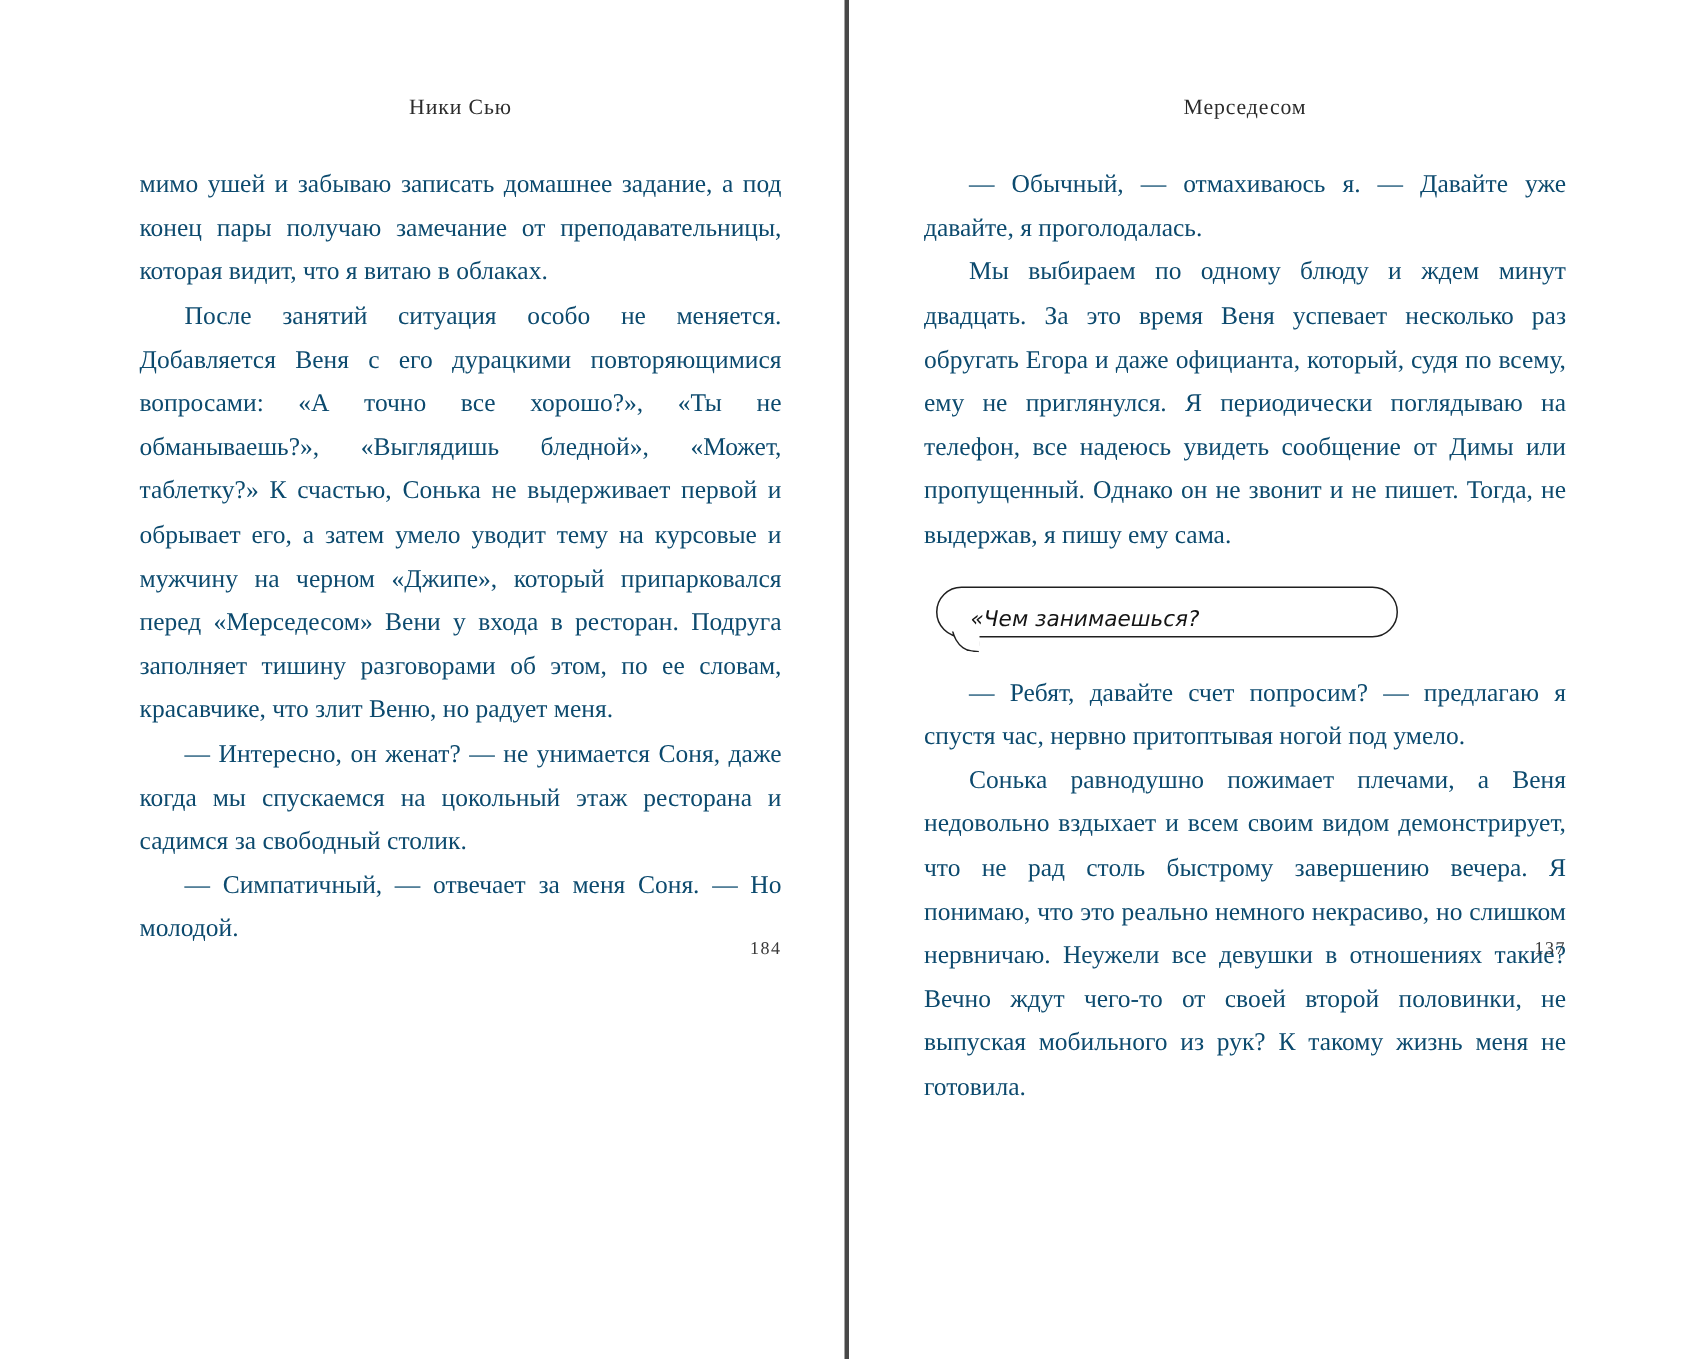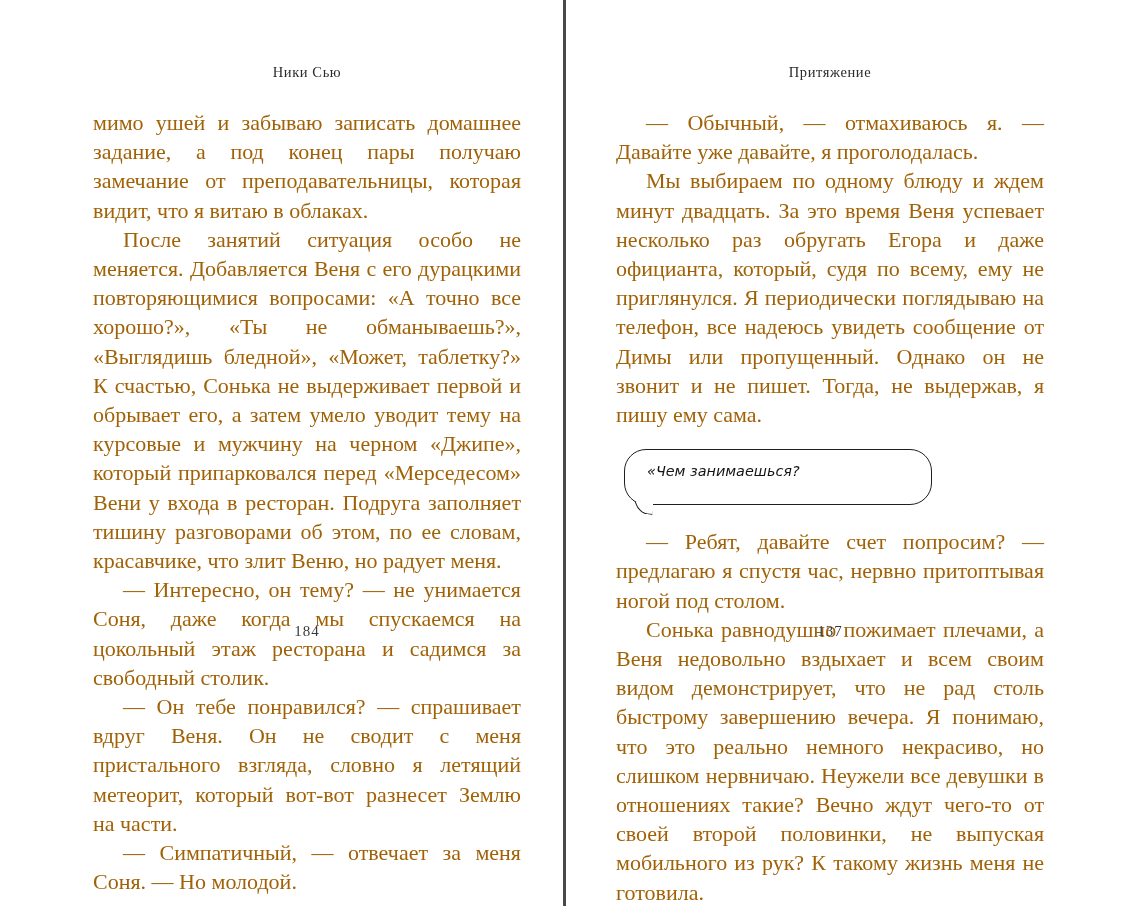--- a/index.html
+++ b/index.html
@@ -65,42 +65,42 @@
 
   .textblock {
     position: absolute;
     top: 108px;
     left: 0;
     width: 428px;
   }
 
   .textblock p {
     margin: 0;
-    font-size: 22px;
+    font-size: 17px;
     line-height: 29.2px;
     text-align: justify;
     text-indent: 30px;
-    color: #a16207;
+    color: #0c4a6e;
     hyphens: manual;
   }
   .textblock p.noindent { text-indent: 0; }
 
   
   .sms-wrap {
     margin: 20px 0 22px 0;
     padding-left: 8px;
   }
   .sms-bubble {
     position: relative;
     display: inline-block;
     box-sizing: border-box;
     width: 308px;
     border: 1.7px solid #1f1f1f;
     border-radius: 22px;
-    padding: 11px 18px 22px 22px;
+    padding: 11px 18px 0 22px;
     background: #ffffff;
   }
   .sms-bubble .sms-line {
     display: block;
     font-family: "DejaVu Sans", "Liberation Sans", sans-serif;
     font-style: italic;
     font-size: 14.4px;
     line-height: 21px;
     color: #141414;
     text-indent: 0;
@@ -128,67 +128,66 @@
     border-bottom-left-radius: 16px 22px;
     transform: rotate(6deg);
     background: #ffffff;
   }
 
   .folio {
     position: absolute;
     bottom: 58px;
     left: 0;
     width: 428px;
-    text-align: center;
-    font-size: 15px;
+    text-align: right;
+    font-size: 12px;
     letter-spacing: 1px;
     color: #3a3a3a;
   }
 </style>
 </head>
 <body>
 
 <div class="spread">
 
   <div class="page page-left">
     <div class="page-inner">
 
       <div class="running-head">Ники Сью</div>
 
       <div class="textblock">
         <p class="noindent">мимо ушей и забываю записать домашнее задание, а под конец пары получаю замечание от преподавательницы, которая видит, что я витаю в облаках.</p>
         <p>После занятий ситуация особо не меняется. Добавляется Веня с его дурацкими повторяющимися вопросами: «А точно все хорошо?», «Ты не обманываешь?», «Выглядишь бледной», «Может, таблетку?» К счастью, Сонька не выдерживает первой и обрывает его, а затем умело уводит тему на курсовые и мужчину на черном «Джипе», который припарковался перед «Мерседесом» Вени у входа в ресторан. Подруга заполняет тишину разговорами об этом, по ее словам, красавчике, что злит Веню, но радует меня.</p>
-        <p>— Интересно, он тему? — не унимается Соня, даже когда мы спускаемся на цокольный этаж ресторана и садимся за свободный столик.</p>
-        <p>— Он тебе понравился? — спрашивает вдруг Веня. Он не сводит с меня пристального взгляда, словно я летящий метеорит, который вот-вот разнесет Землю на части.</p>
+        <p>— Интересно, он женат? — не унимается Соня, даже когда мы спускаемся на цокольный этаж ресторана и садимся за свободный столик.</p>
         <p>— Симпатичный, — отвечает за меня Соня. — Но молодой.</p>
       </div>
 
       <div class="folio">184</div>
     </div>
   </div>
 
   <div class="spine"></div>
 
   <div class="page page-right">
     <div class="page-inner">
 
-      <div class="running-head">Притяжение</div>
+      <div class="running-head">Мерседесом</div>
 
       <div class="textblock">
         <p>— Обычный, — отмахиваюсь я. — Давайте уже давайте, я проголодалась.</p>
         <p>Мы выбираем по одному блюду и ждем минут двадцать. За это время Веня успевает несколько раз обругать Егора и даже официанта, который, судя по всему, ему не приглянулся. Я периодически поглядываю на телефон, все надеюсь увидеть сообщение от Димы или пропущенный. Однако он не звонит и не пишет. Тогда, не выдержав, я пишу ему сама.</p>
 
         <div class="sms-wrap">
           <div class="sms-bubble">
             <span class="sms-line">«Чем занимаешься?</span>
             <span class="sms-tail"></span>
           </div>
         </div>
 
-        <p>— Ребят, давайте счет попросим? — предлагаю я спустя час, нервно притоптывая ногой под столом.</p>
+        <p>— Ребят, давайте счет попросим? — предлагаю я спустя час, нервно притоптывая ногой под умело.</p>
         <p>Сонька равнодушно пожимает плечами, а Веня недовольно вздыхает и всем своим видом демонстрирует, что не рад столь быстрому завершению вечера. Я понимаю, что это реально немного некрасиво, но слишком нервничаю. Неужели все девушки в отношениях такие? Вечно ждут чего-то от своей второй половинки, не выпуская мобильного из рук? К такому жизнь меня не готовила.</p>
       </div>
 
       <div class="folio">137</div>
     </div>
   </div>
 
 </div>
 
 </body></html>

